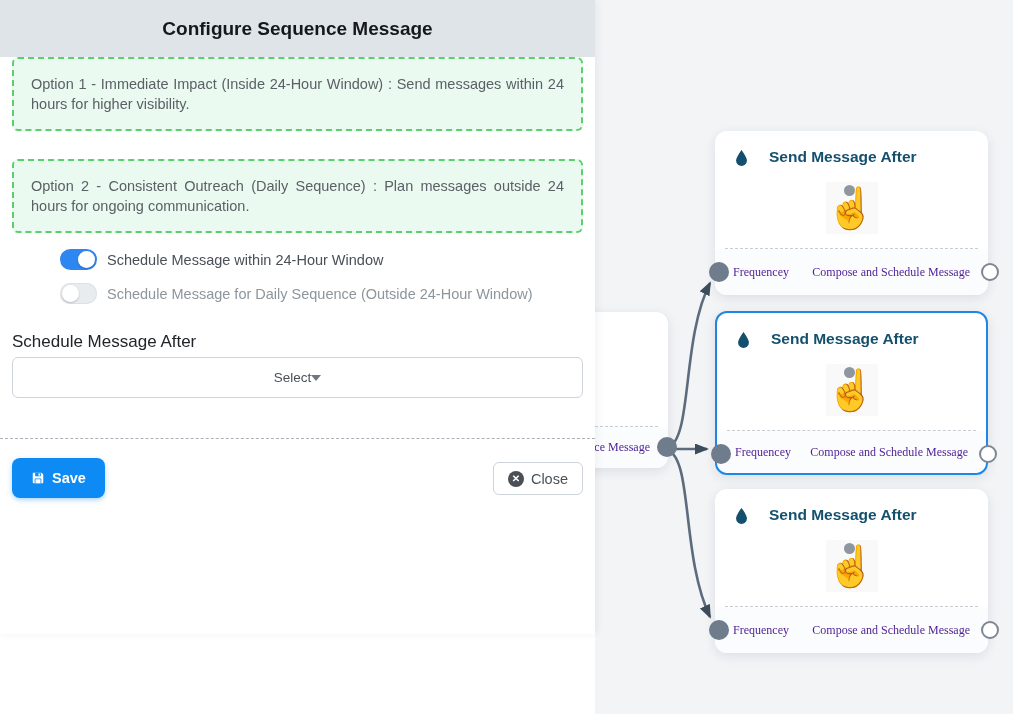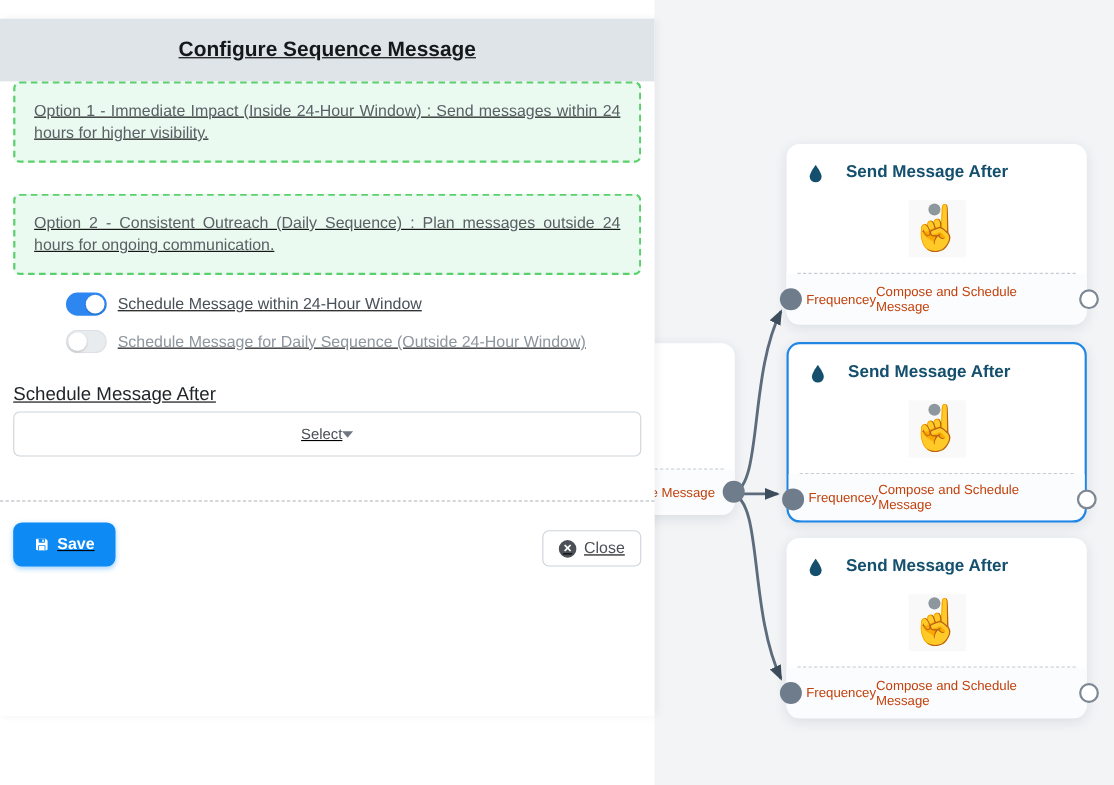--- a/index.html
+++ b/index.html
@@ -38,41 +38,41 @@
     background: #8f979e; top: 3px; left: 18px;
   }
   .node-divider {
     position: absolute; top: 117px; left: 10px; right: 10px;
     border-top: 1px dashed #c7cdd3;
   }
   .node.partial .node-divider { top: 114px; }
   .node-footer {
     position: absolute; top: 118px; bottom: 0; left: 0; right: 0;
     display: flex; align-items: center; justify-content: space-between;
-    padding: 0 18px; font-size: 12px; color: #c2410c;
-    background: #fbfcfd; border-radius: 0 0 12px 12px;
+    padding: 0 18px; font-size: 12px; color: #4c1d95;
+    background: #fbfcfd; border-radius: 0 0 12px 12px; font-family: Liberation Serif, serif;
   }
   .node.partial .node-footer { top: 115px; justify-content: flex-end; }
   .handle-left {
     position: absolute; width: 20px; height: 20px; border-radius: 50%;
     background: #6f7c8b; left: -6px; top: 131px;
   }
   .handle-source {
     position: absolute; width: 20px; height: 20px; border-radius: 50%;
     background: #6f7c8b; right: -9px; top: 125px;
   }
   .port-right {
     position: absolute; width: 18px; height: 18px; border-radius: 50%;
     background: #ffffff; border: 2.5px solid #7d8894; right: -11px; top: 132px;
   }
 
   
   .panel {
-    position: absolute; left: 0; top: 17px; width: 595px; height: 634px;
-    background: #ffffff; z-index: 5; box-shadow: 2px 0 8px rgba(0,0,0,0.06); text-decoration: underline;
+    position: absolute; left: 0; top: 0; width: 595px; height: 634px;
+    background: #ffffff; z-index: 5; box-shadow: 2px 0 8px rgba(0,0,0,0.06);
   }
   .panel-header {
     height: 57px; background: #dfe4e9;
     display: flex; align-items: center; justify-content: center;
     font-size: 19px; font-weight: bold; color: #15181b;
   }
   .panel-body { padding: 0 12px; }
   .note {
     border-radius: 6px; padding: 15px 17px;
     font-size: 14.5px; line-height: 1.38; color: #5b6066; text-align: justify;
@@ -104,21 +104,21 @@
   }
   .select-value { font-size: 13.5px; color: #495057; }
   .caret {
     width: 0; height: 0;
     border-left: 5px solid transparent; border-right: 5px solid transparent;
     border-top: 6px solid #6f7780;
   }
 
   .divider-dashed { margin: 40px -12px 0 -12px; border-top: 1px dashed #aab1b8; }
 
-  .actions { margin-top: 19px; display: flex; justify-content: space-between; align-items: flex-end; }
+  .actions { margin-top: 19px; display: flex; justify-content: space-between; align-items: flex-start; }
   .btn-save {
     width: 93px; height: 40px; background: #0d8af3; border: none; border-radius: 8px;
     color: #ffffff; font-weight: bold; font-size: 14.5px; font-family: inherit;
     display: flex; align-items: center; justify-content: center; gap: 7px; cursor: pointer;
     box-shadow: 0 2px 5px rgba(13,138,243,0.35);
   }
   .btn-close {
     margin-top: 4px; height: 33px; padding: 0 14px; background: #ffffff;
     border: 1px solid #ced4da; border-radius: 6px; color: #495057;
     font-size: 14.5px; font-family: inherit;

